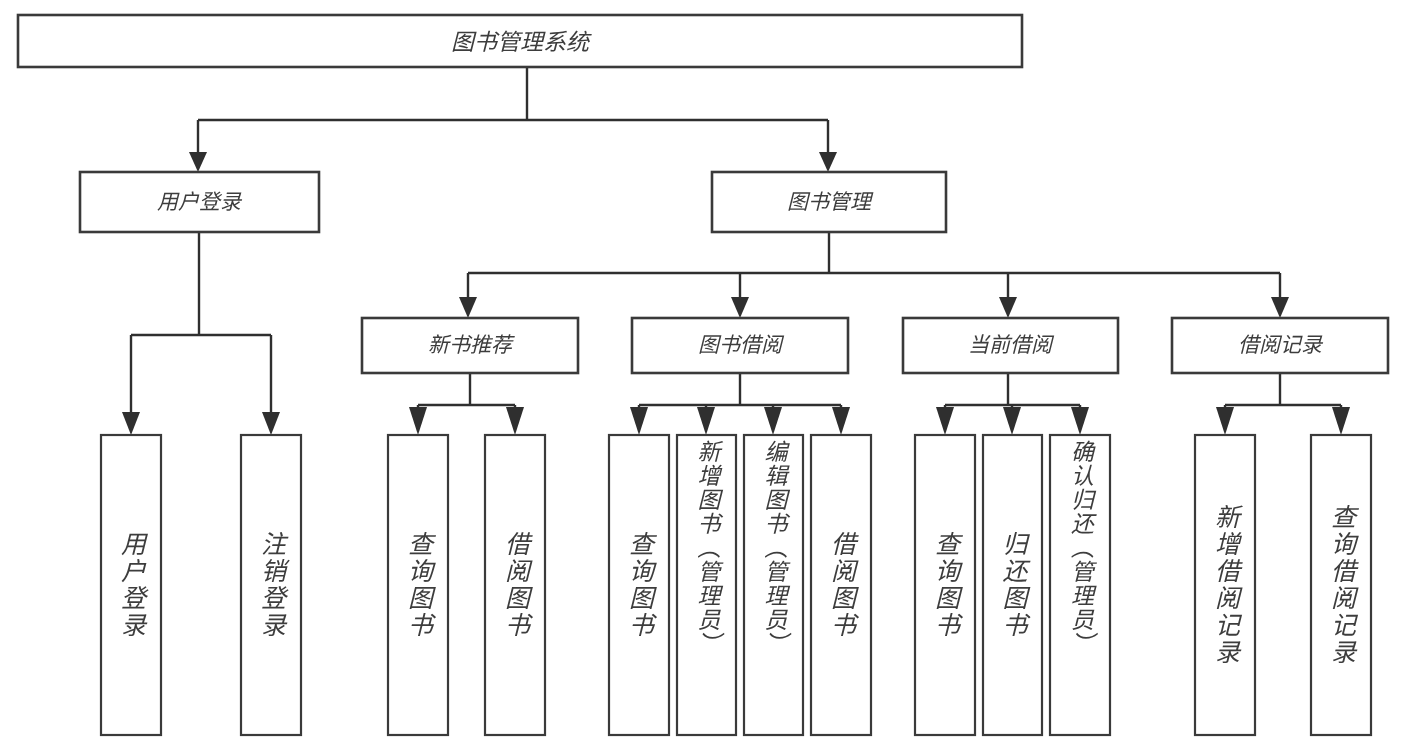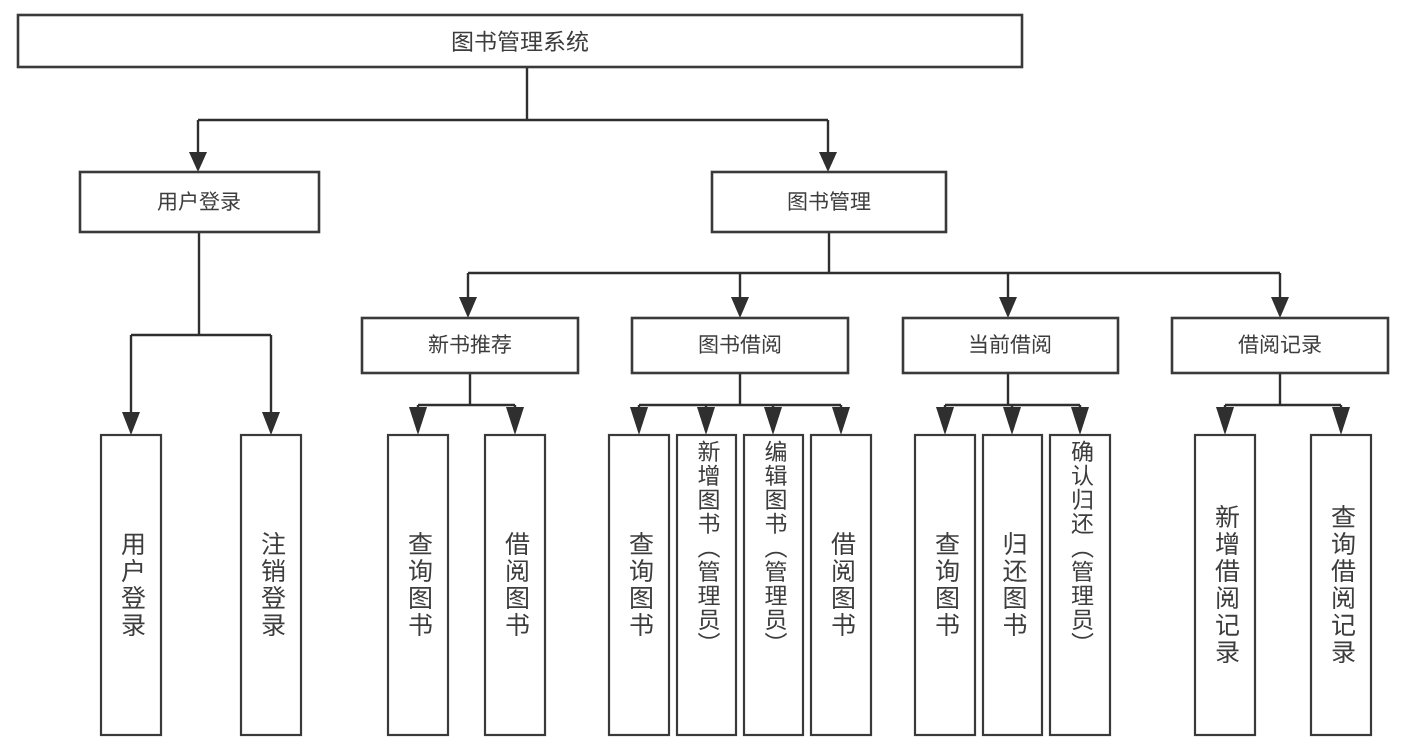--- a/index.html
+++ b/index.html
@@ -12,20 +12,21 @@
     width: 1405px;
     height: 747px;
     overflow: hidden;
     font-family: "DejaVu Sans", "Liberation Sans", sans-serif;
   }
   #diagram-root {
     position: relative;
     width: 1405px;
     height: 553px;
     background: #ffffff;
+    font-style: italic;
   }
   svg.diagram-canvas {
     position: absolute;
     top: 0;
     left: 0;
     width: 1405px;
     height: 747px;
     display: block;
   }
   .node-box {

